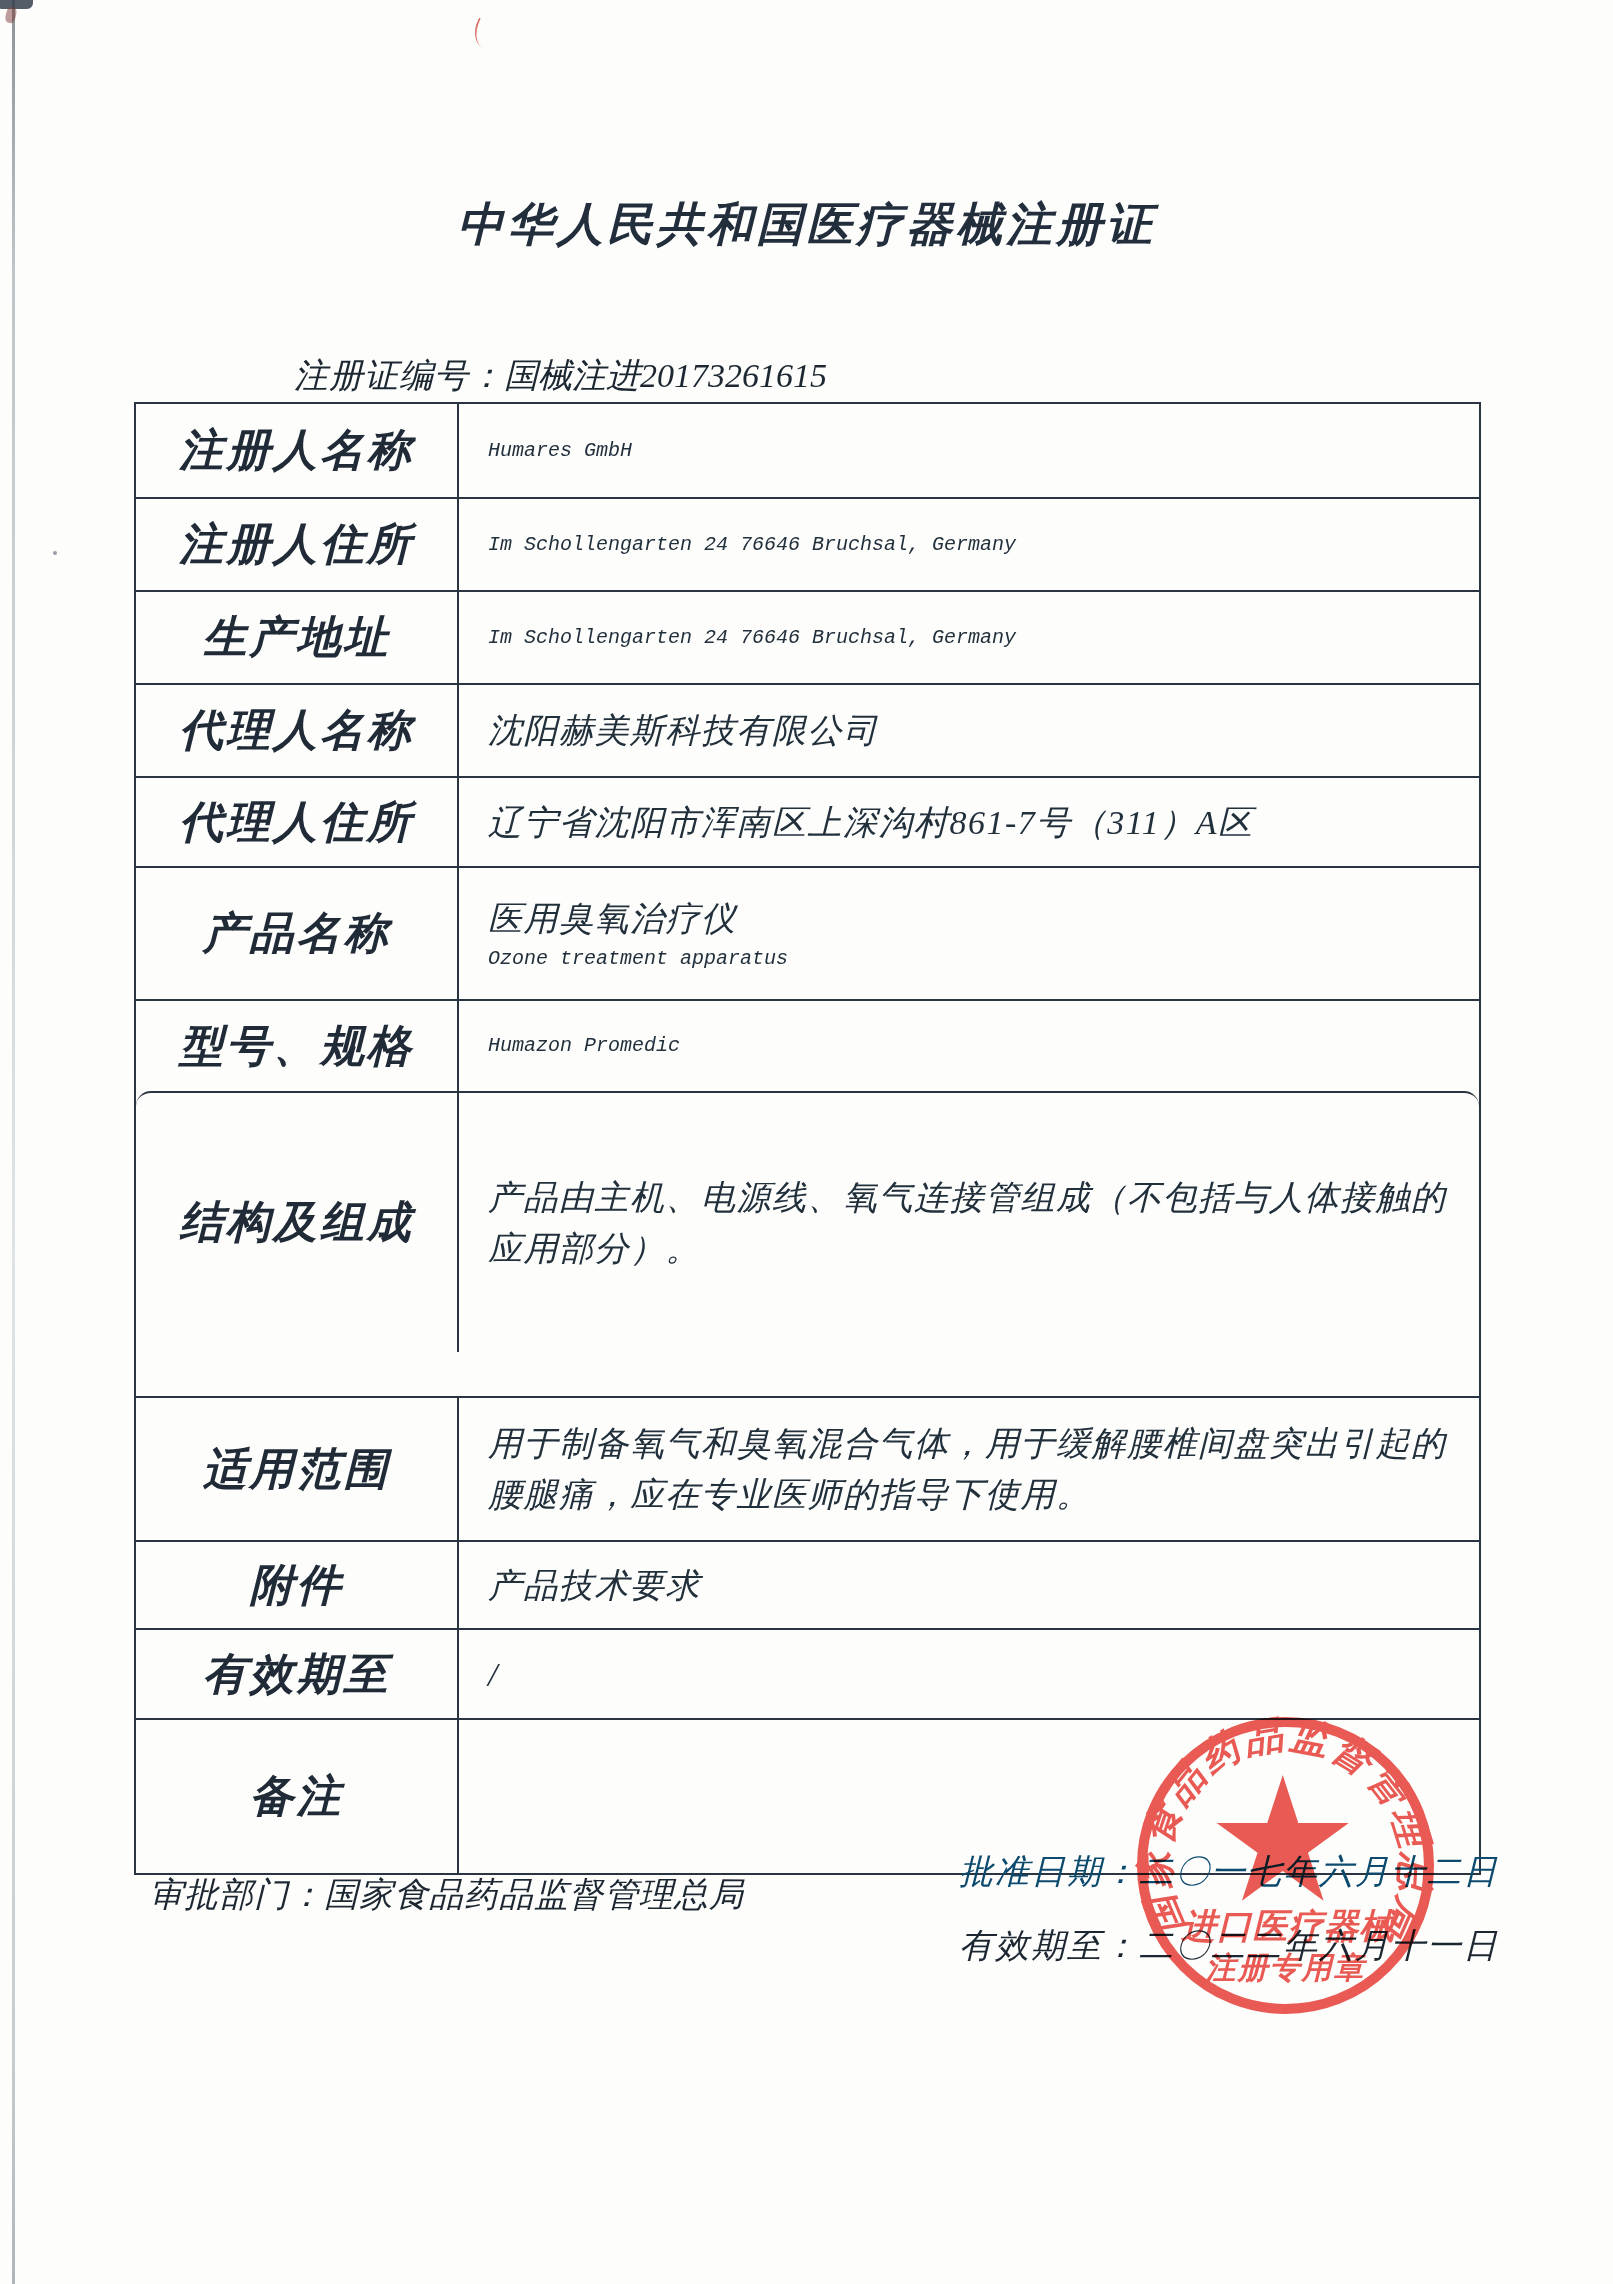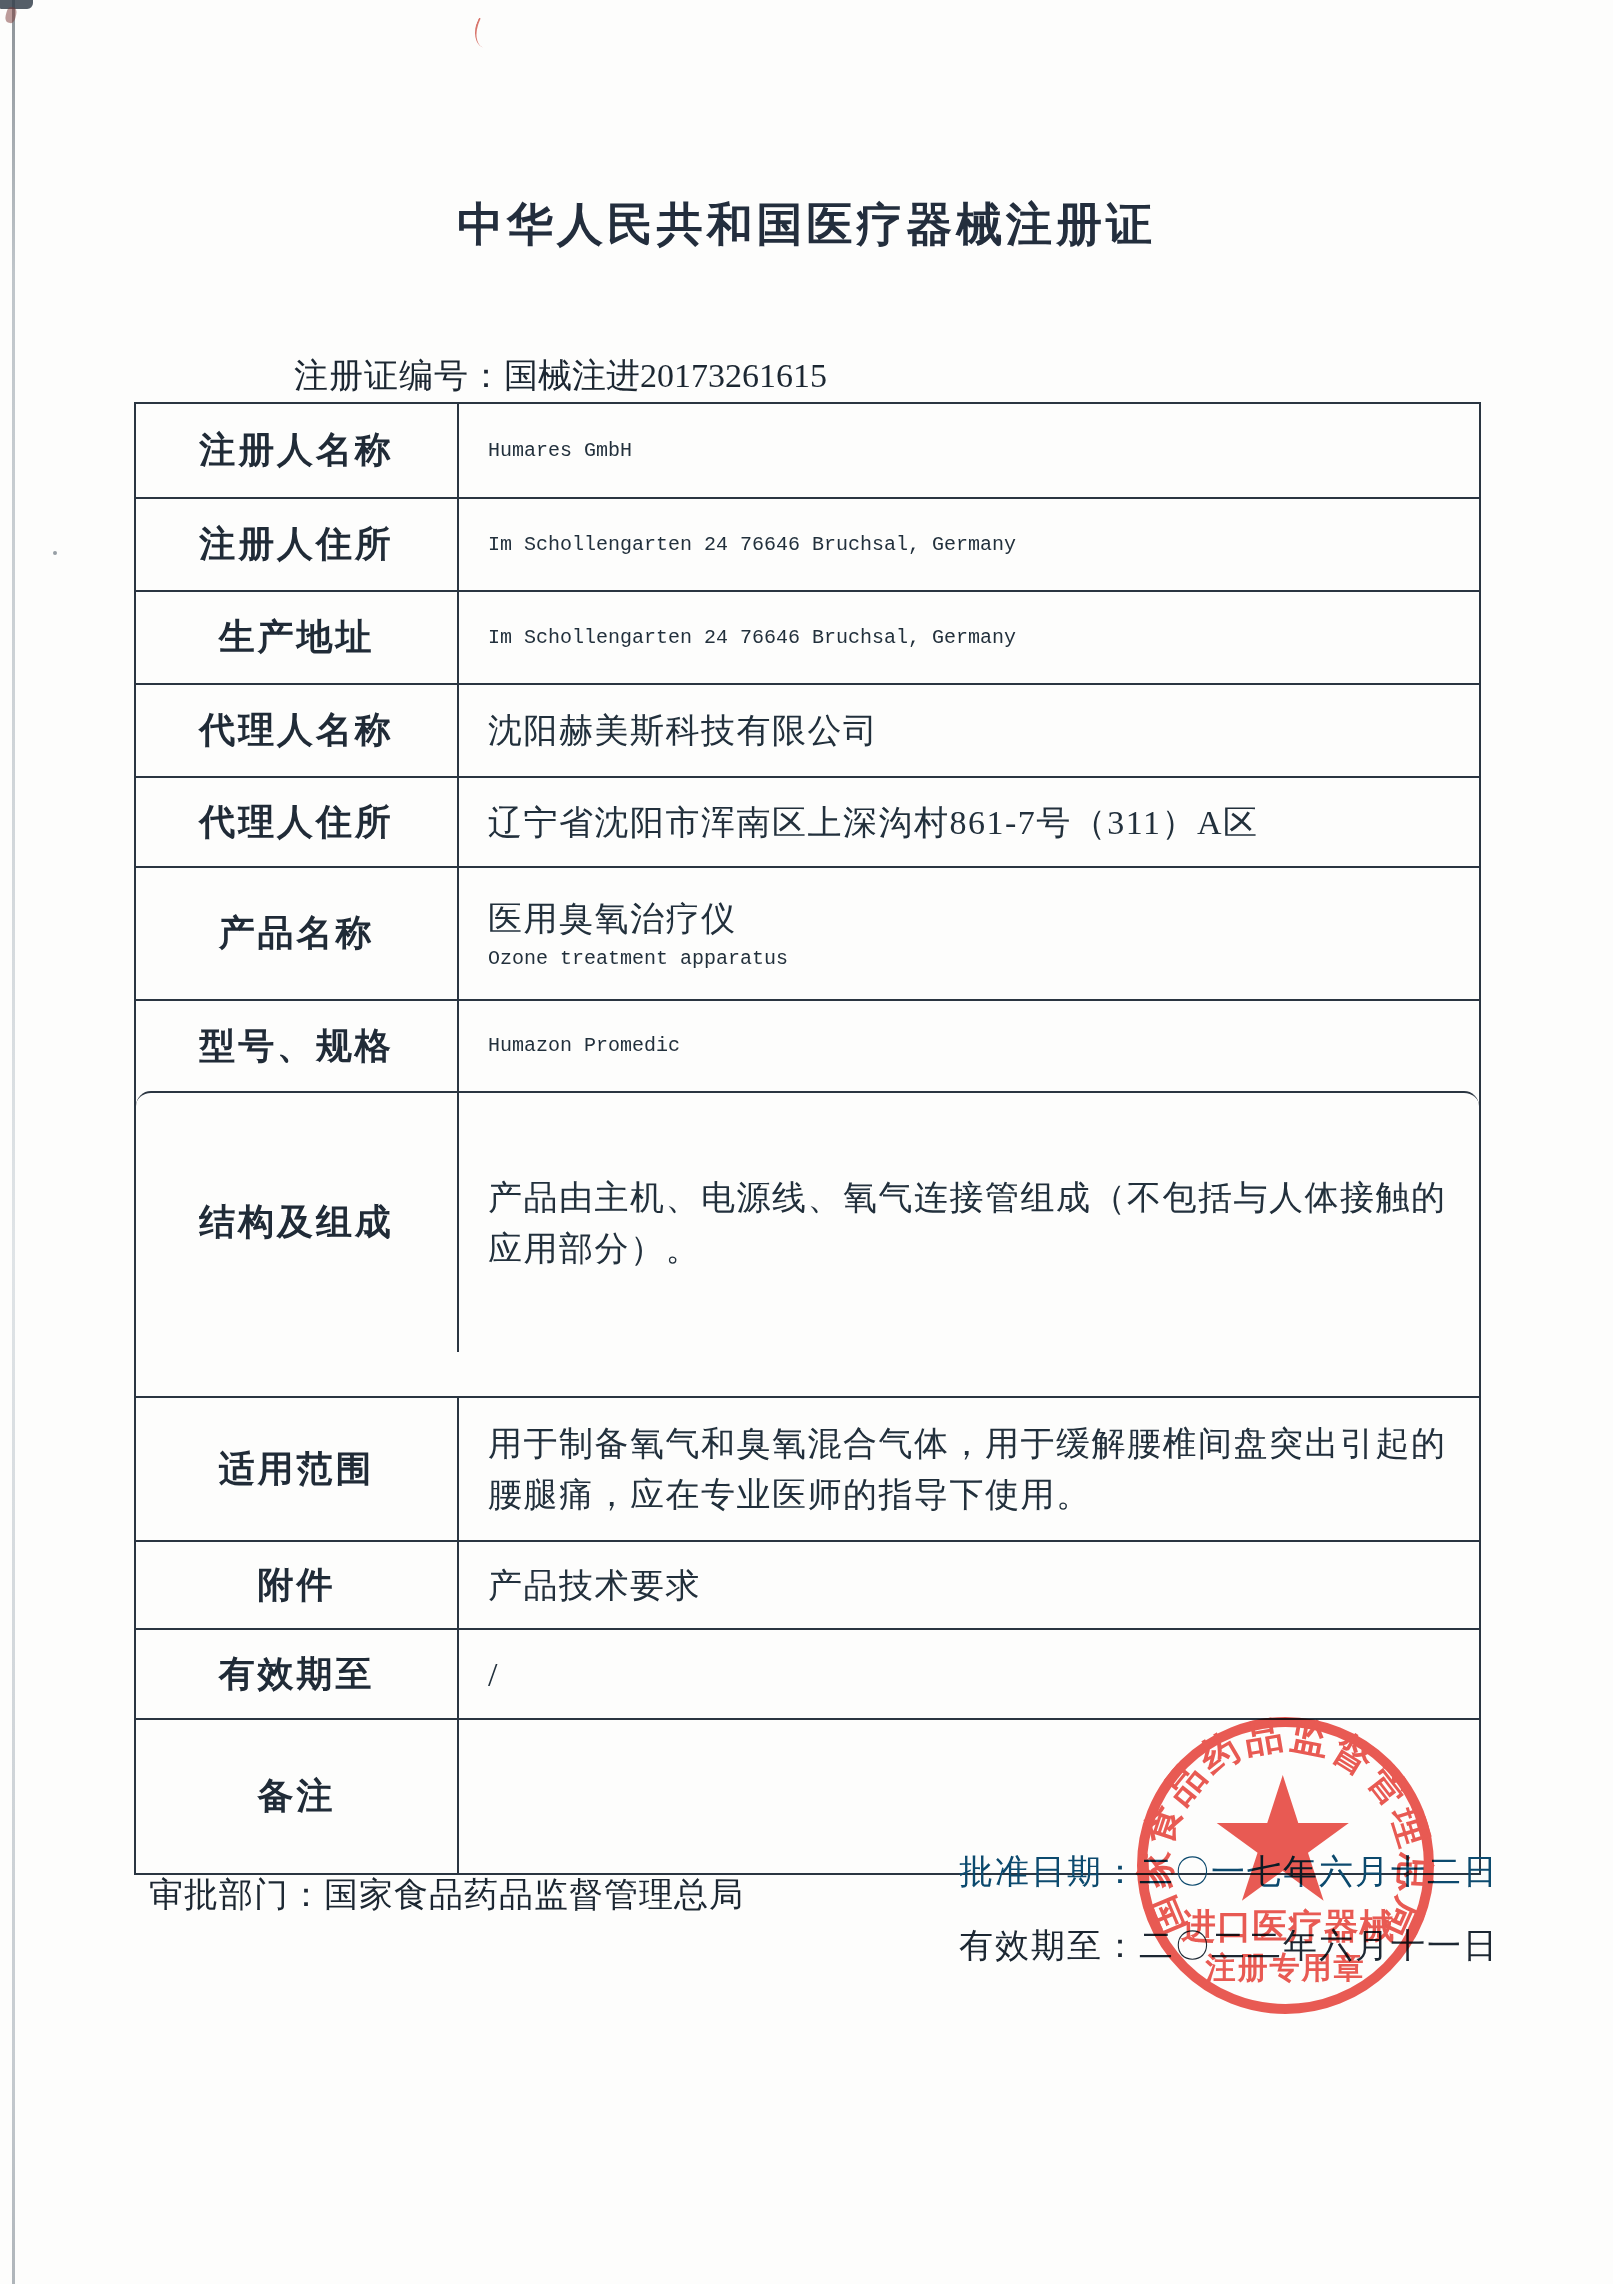--- a/index.html
+++ b/index.html
@@ -4,20 +4,21 @@
 <style>
   html,body{margin:0;padding:0;background:#e9e9e9;}
   .page{
     position:relative;
     width:1613px;height:2285px;
     margin:0 auto;
     background:#fdfdfc;
     overflow:hidden;
     color:#1e2935;
     font-family:"Liberation Serif","DejaVu Serif",serif;
+    font-style:italic;
   }
   
   .edge-line{
     position:absolute;left:11.8px;top:0;width:2.9px;height:100%;
     background:linear-gradient(#2f3a44,#8d98a1 12%,#c7cfd5 55%,#9aa4ad 90%,#6f7a84);
     opacity:.55;
   }
   .corner-blot{
     position:absolute;left:0;top:0;width:33px;height:8.8px;
     background:#37424d;border-radius:0 0 5.9px 1px;opacity:.85;
@@ -54,21 +55,21 @@
   }
   .row{display:flex;box-sizing:border-box;border-top:2px solid #2a3541;}
   .row:first-child{border-top:none;}
   .r0{height:93px;} .r1{height:93px;} .r2{height:93px;} .r3{height:93px;}
   .r4{height:90px;} .r5{height:133px;} .r6{height:92px;} .r7{height:261px;border-radius:15px;}
   .r8{height:144px;margin-top:44px;} .r9{height:88px;} .r10{height:90px;} .r11{height:155px;}
   .lbl{
     width:323px;flex:0 0 323px;box-sizing:border-box;
     border-right:2px solid #2a3541;
     display:flex;align-items:center;justify-content:center;
-    font-size:36px;font-weight:700;letter-spacing:2.9px;color:#202b37;
+    font-size:44px;font-weight:700;letter-spacing:2.9px;color:#202b37;
   }
   .val{
     flex:1;box-sizing:border-box;
     display:flex;flex-direction:column;justify-content:center;
     padding:0 15.7px 0 29px;
     font-size:34px;letter-spacing:1.5px;line-height:1.5;color:#22303c;
   }
   .mono{
     font-family:"Liberation Mono","DejaVu Sans Mono",monospace;
     font-size:20px;letter-spacing:0;

